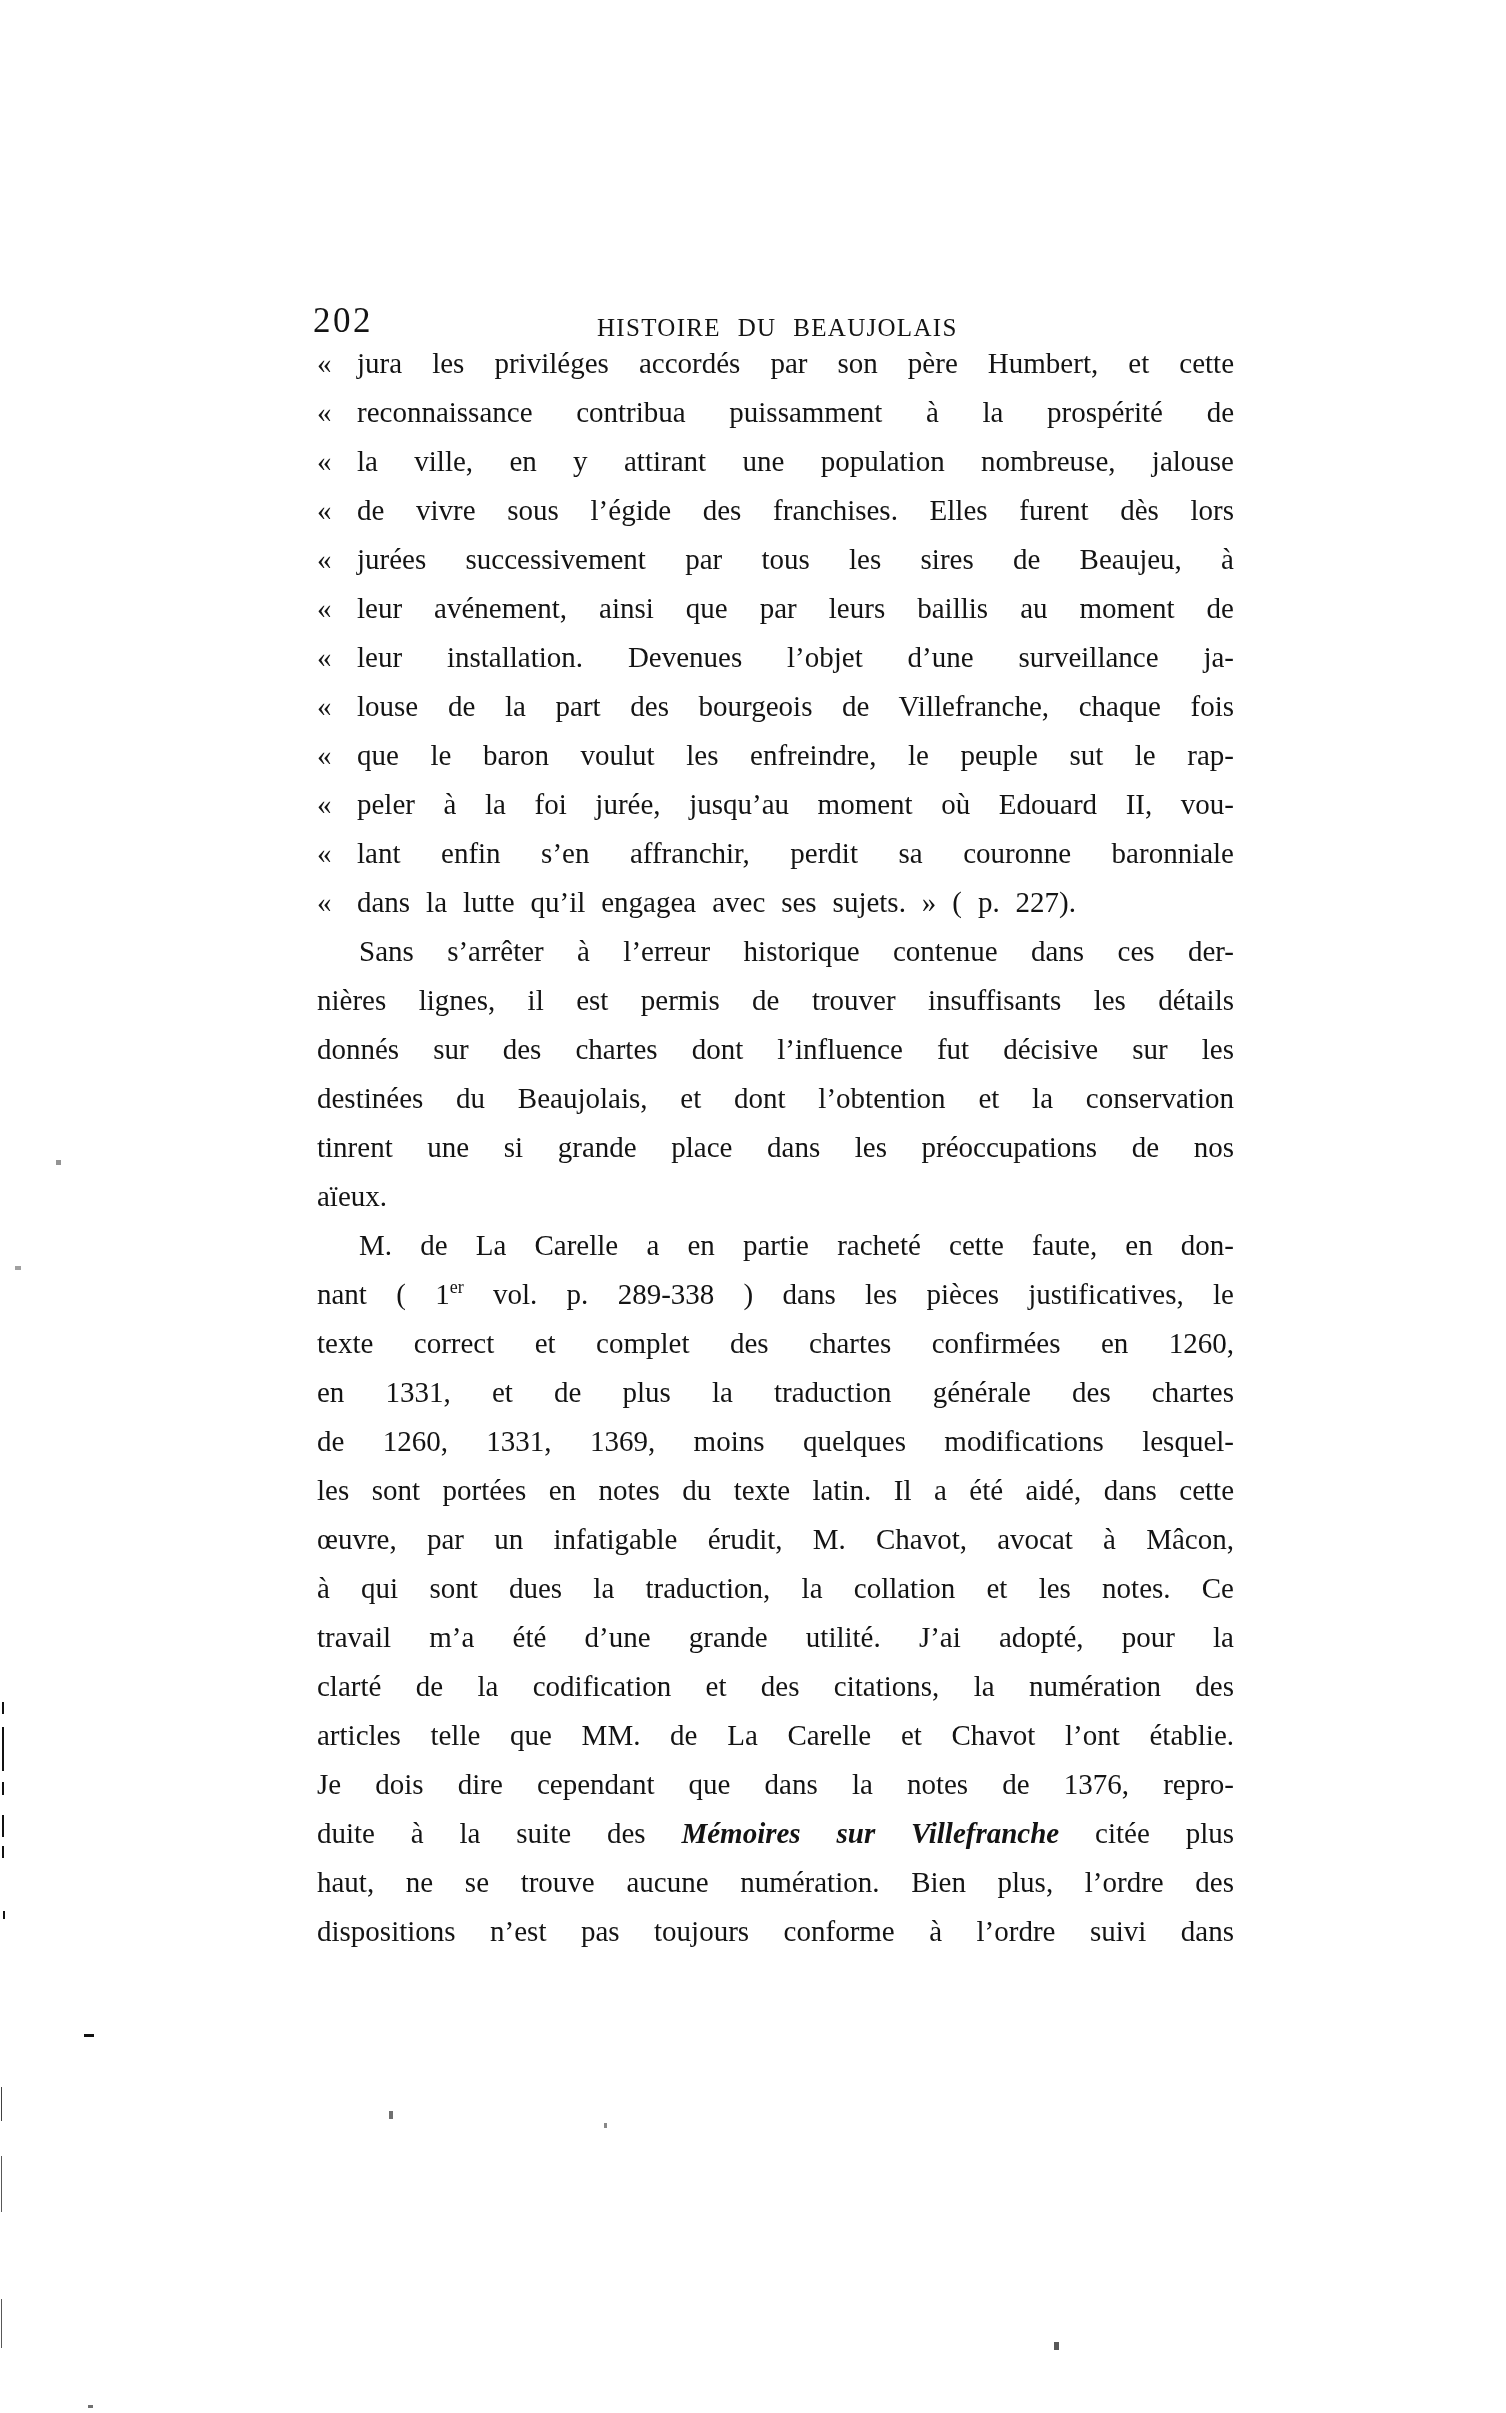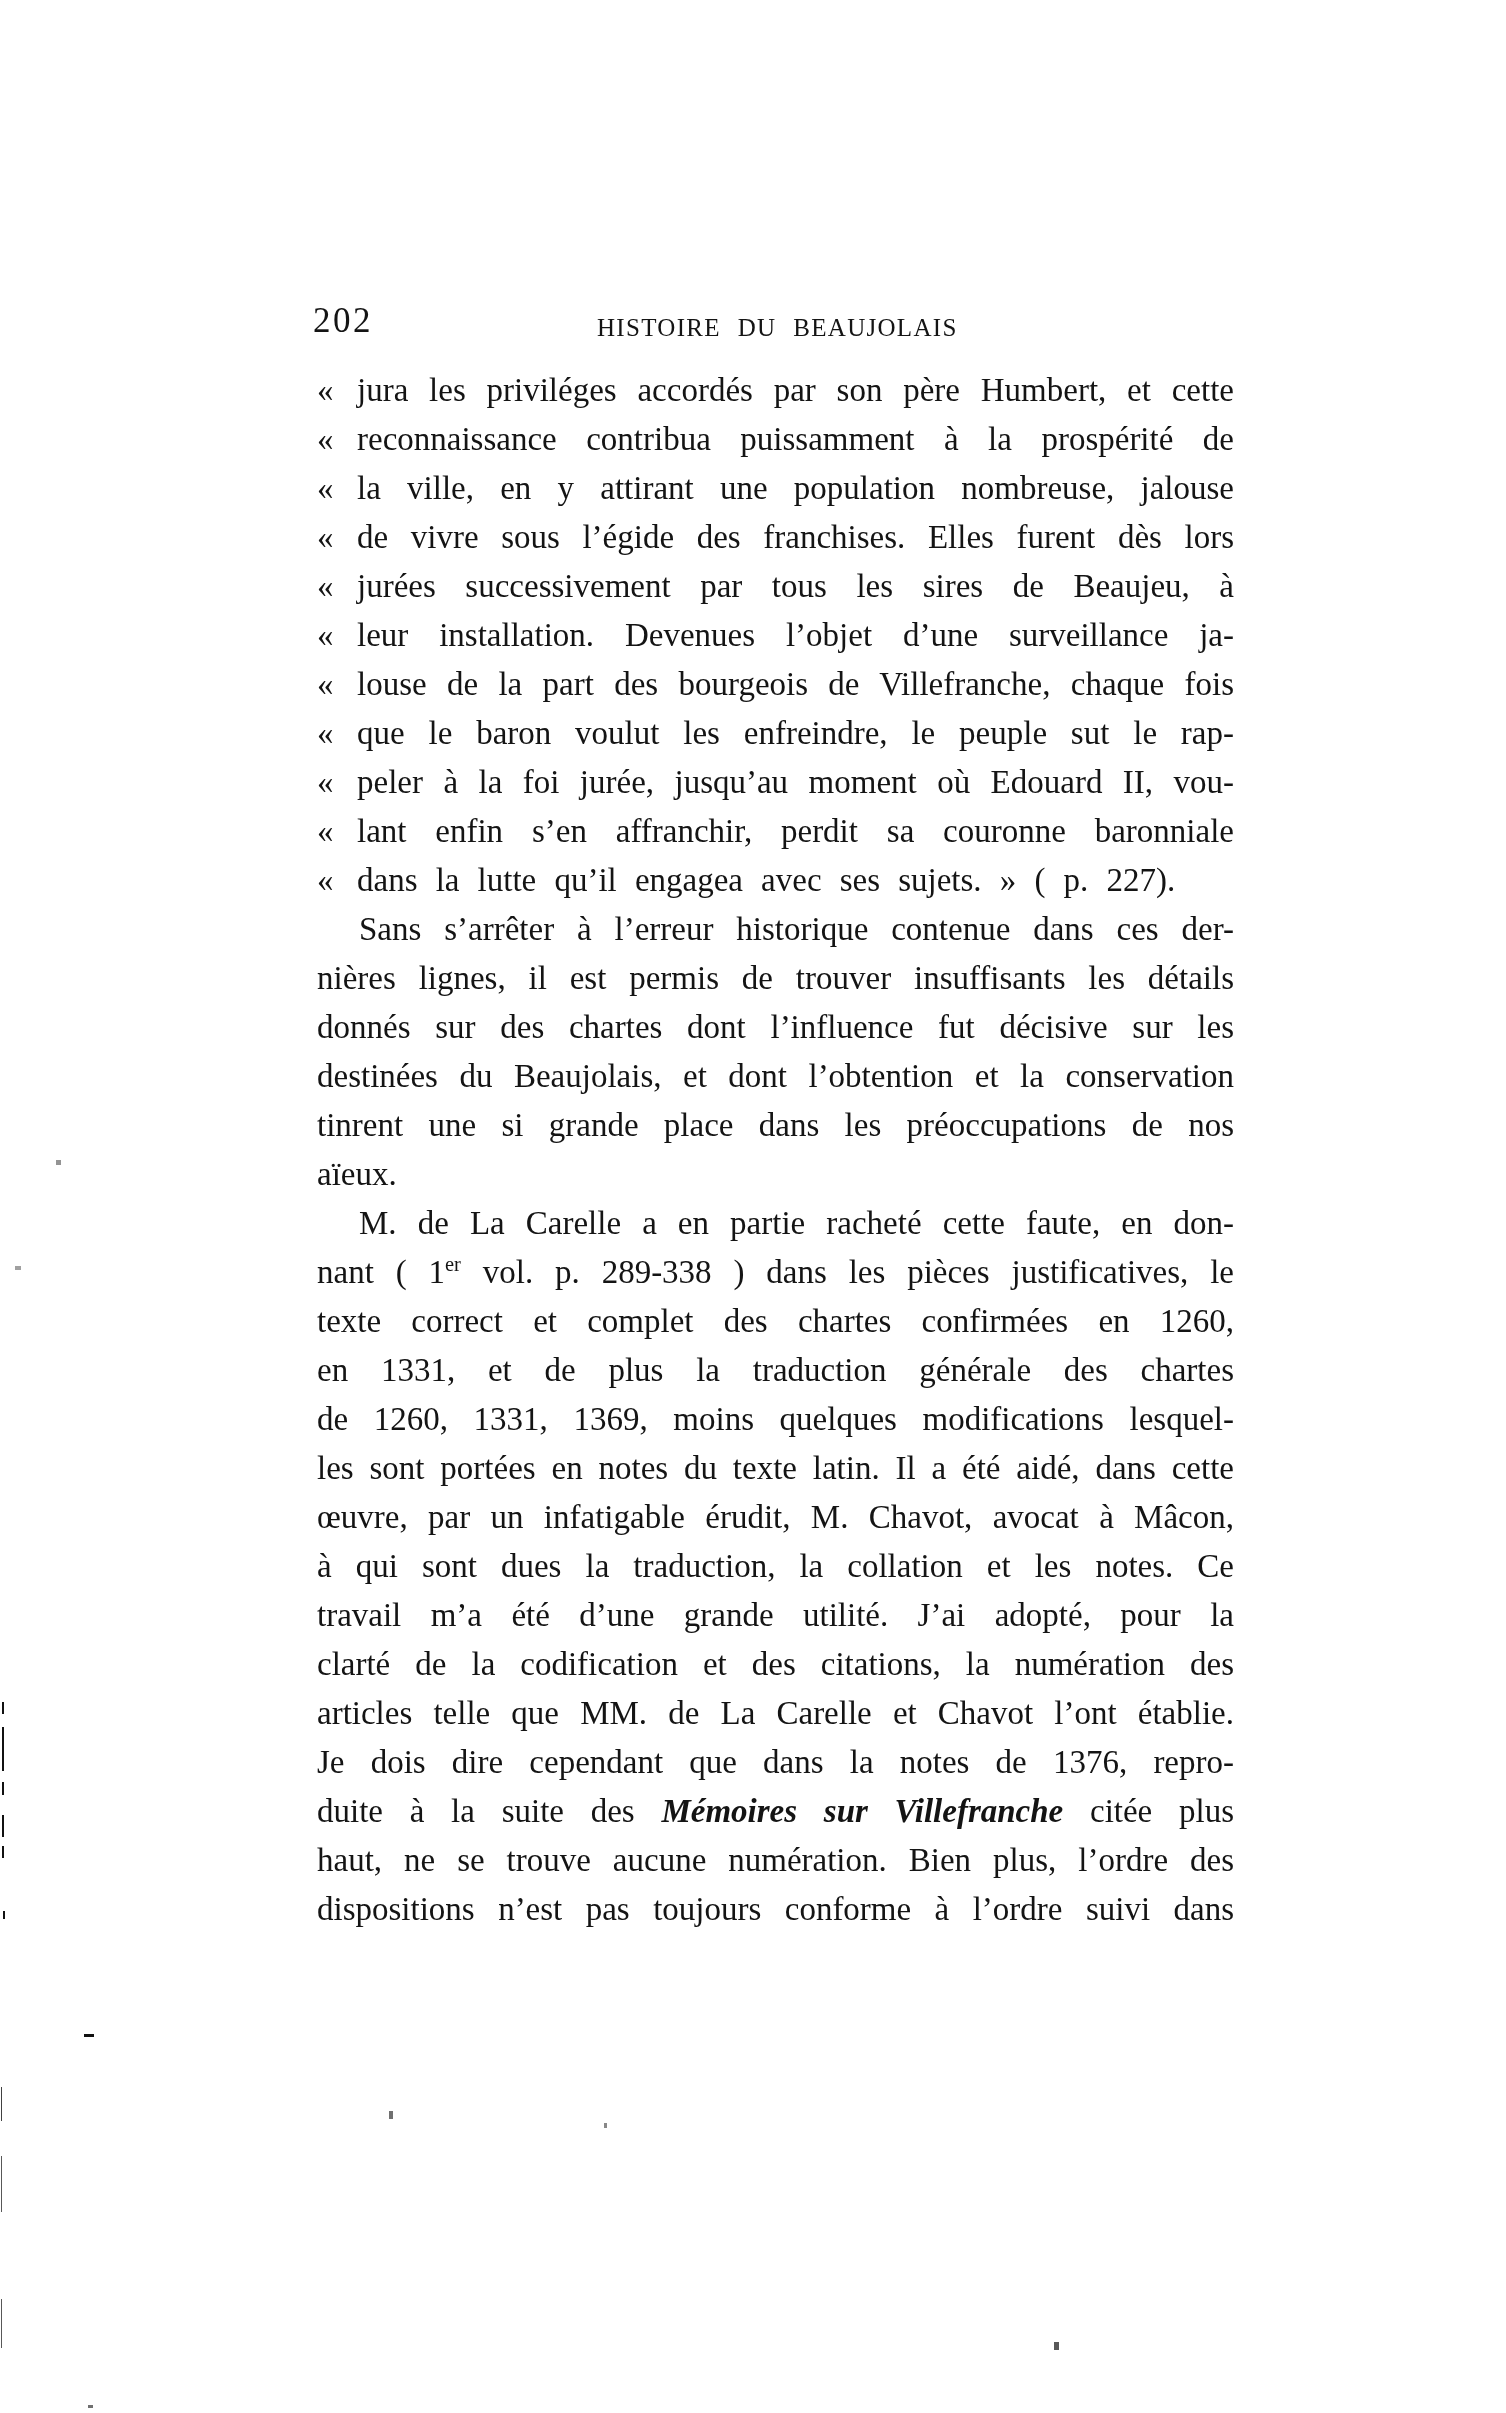--- a/index.html
+++ b/index.html
@@ -31,23 +31,23 @@
     top: 308px;
     font-size: 25px;
     letter-spacing: 1.3px;
     word-spacing: 9.3px;
     line-height: 1;
     padding-top: 6.7px;
   }
   .text-block {
     position: absolute;
     left: 317px;
-    top: 366px;
+    top: 339px;
     width: 917px;
-    font-size: 33px;
+    font-size: 29px;
   }
   .line {
     height: 49px;
     line-height: 49px;
     white-space: normal;
   }
   .line.just {
     text-align: justify;
     text-align-last: justify;
   }
@@ -76,20 +76,21 @@
   <div class="page-number">202</div>
 
   <div class="running-title">HISTOIRE DU BEAUJOLAIS</div>
 
   <div class="text-block">
       <div class="line just"><span class="q">«</span><span><span>jura les priviléges accordés par son père Humbert, et cette</span></span></div>
       <div class="line just"><span class="q">«</span><span><span>reconnaissance contribua puissamment à la prospérité de</span></span></div>
       <div class="line just"><span class="q">«</span><span><span>la ville, en y attirant une population nombreuse, jalouse</span></span></div>
       <div class="line just"><span class="q">«</span><span><span>de vivre sous l’égide des franchises. Elles furent dès lors</span></span></div>
       <div class="line just"><span class="q">«</span><span><span>jurées successivement par tous les sires de Beaujeu, à</span></span></div>
+      <div class="line just"><span class="q">«</span><span><span>leur avénement, ainsi que par leurs baillis au moment de</span></span></div>
       <div class="line just"><span class="q">«</span><span><span>leur installation. Devenues l’objet d’une surveillance ja-</span></span></div>
       <div class="line just"><span class="q">«</span><span><span>louse de la part des bourgeois de Villefranche, chaque fois</span></span></div>
       <div class="line just"><span class="q">«</span><span><span>que le baron voulut les enfreindre, le peuple sut le rap-</span></span></div>
       <div class="line just"><span class="q">«</span><span><span>peler à la foi jurée, jusqu’au moment où Edouard II, vou-</span></span></div>
       <div class="line just"><span class="q">«</span><span><span>lant enfin s’en affranchir, perdit sa couronne baronniale</span></span></div>
       <div class="line wide"><span class="q">«</span><span><span>dans la lutte qu’il engagea avec ses sujets. » ( p. 227).</span></span></div>
       <div class="line just indent"><span><span>Sans s’arrêter à l’erreur historique contenue dans ces der-</span></span></div>
       <div class="line just"><span><span>nières lignes, il est permis de trouver insuffisants les détails</span></span></div>
       <div class="line just"><span><span>donnés sur des chartes dont l’influence fut décisive sur les</span></span></div>
       <div class="line just"><span><span>destinées du Beaujolais, et dont l’obtention et la conservation</span></span></div>

